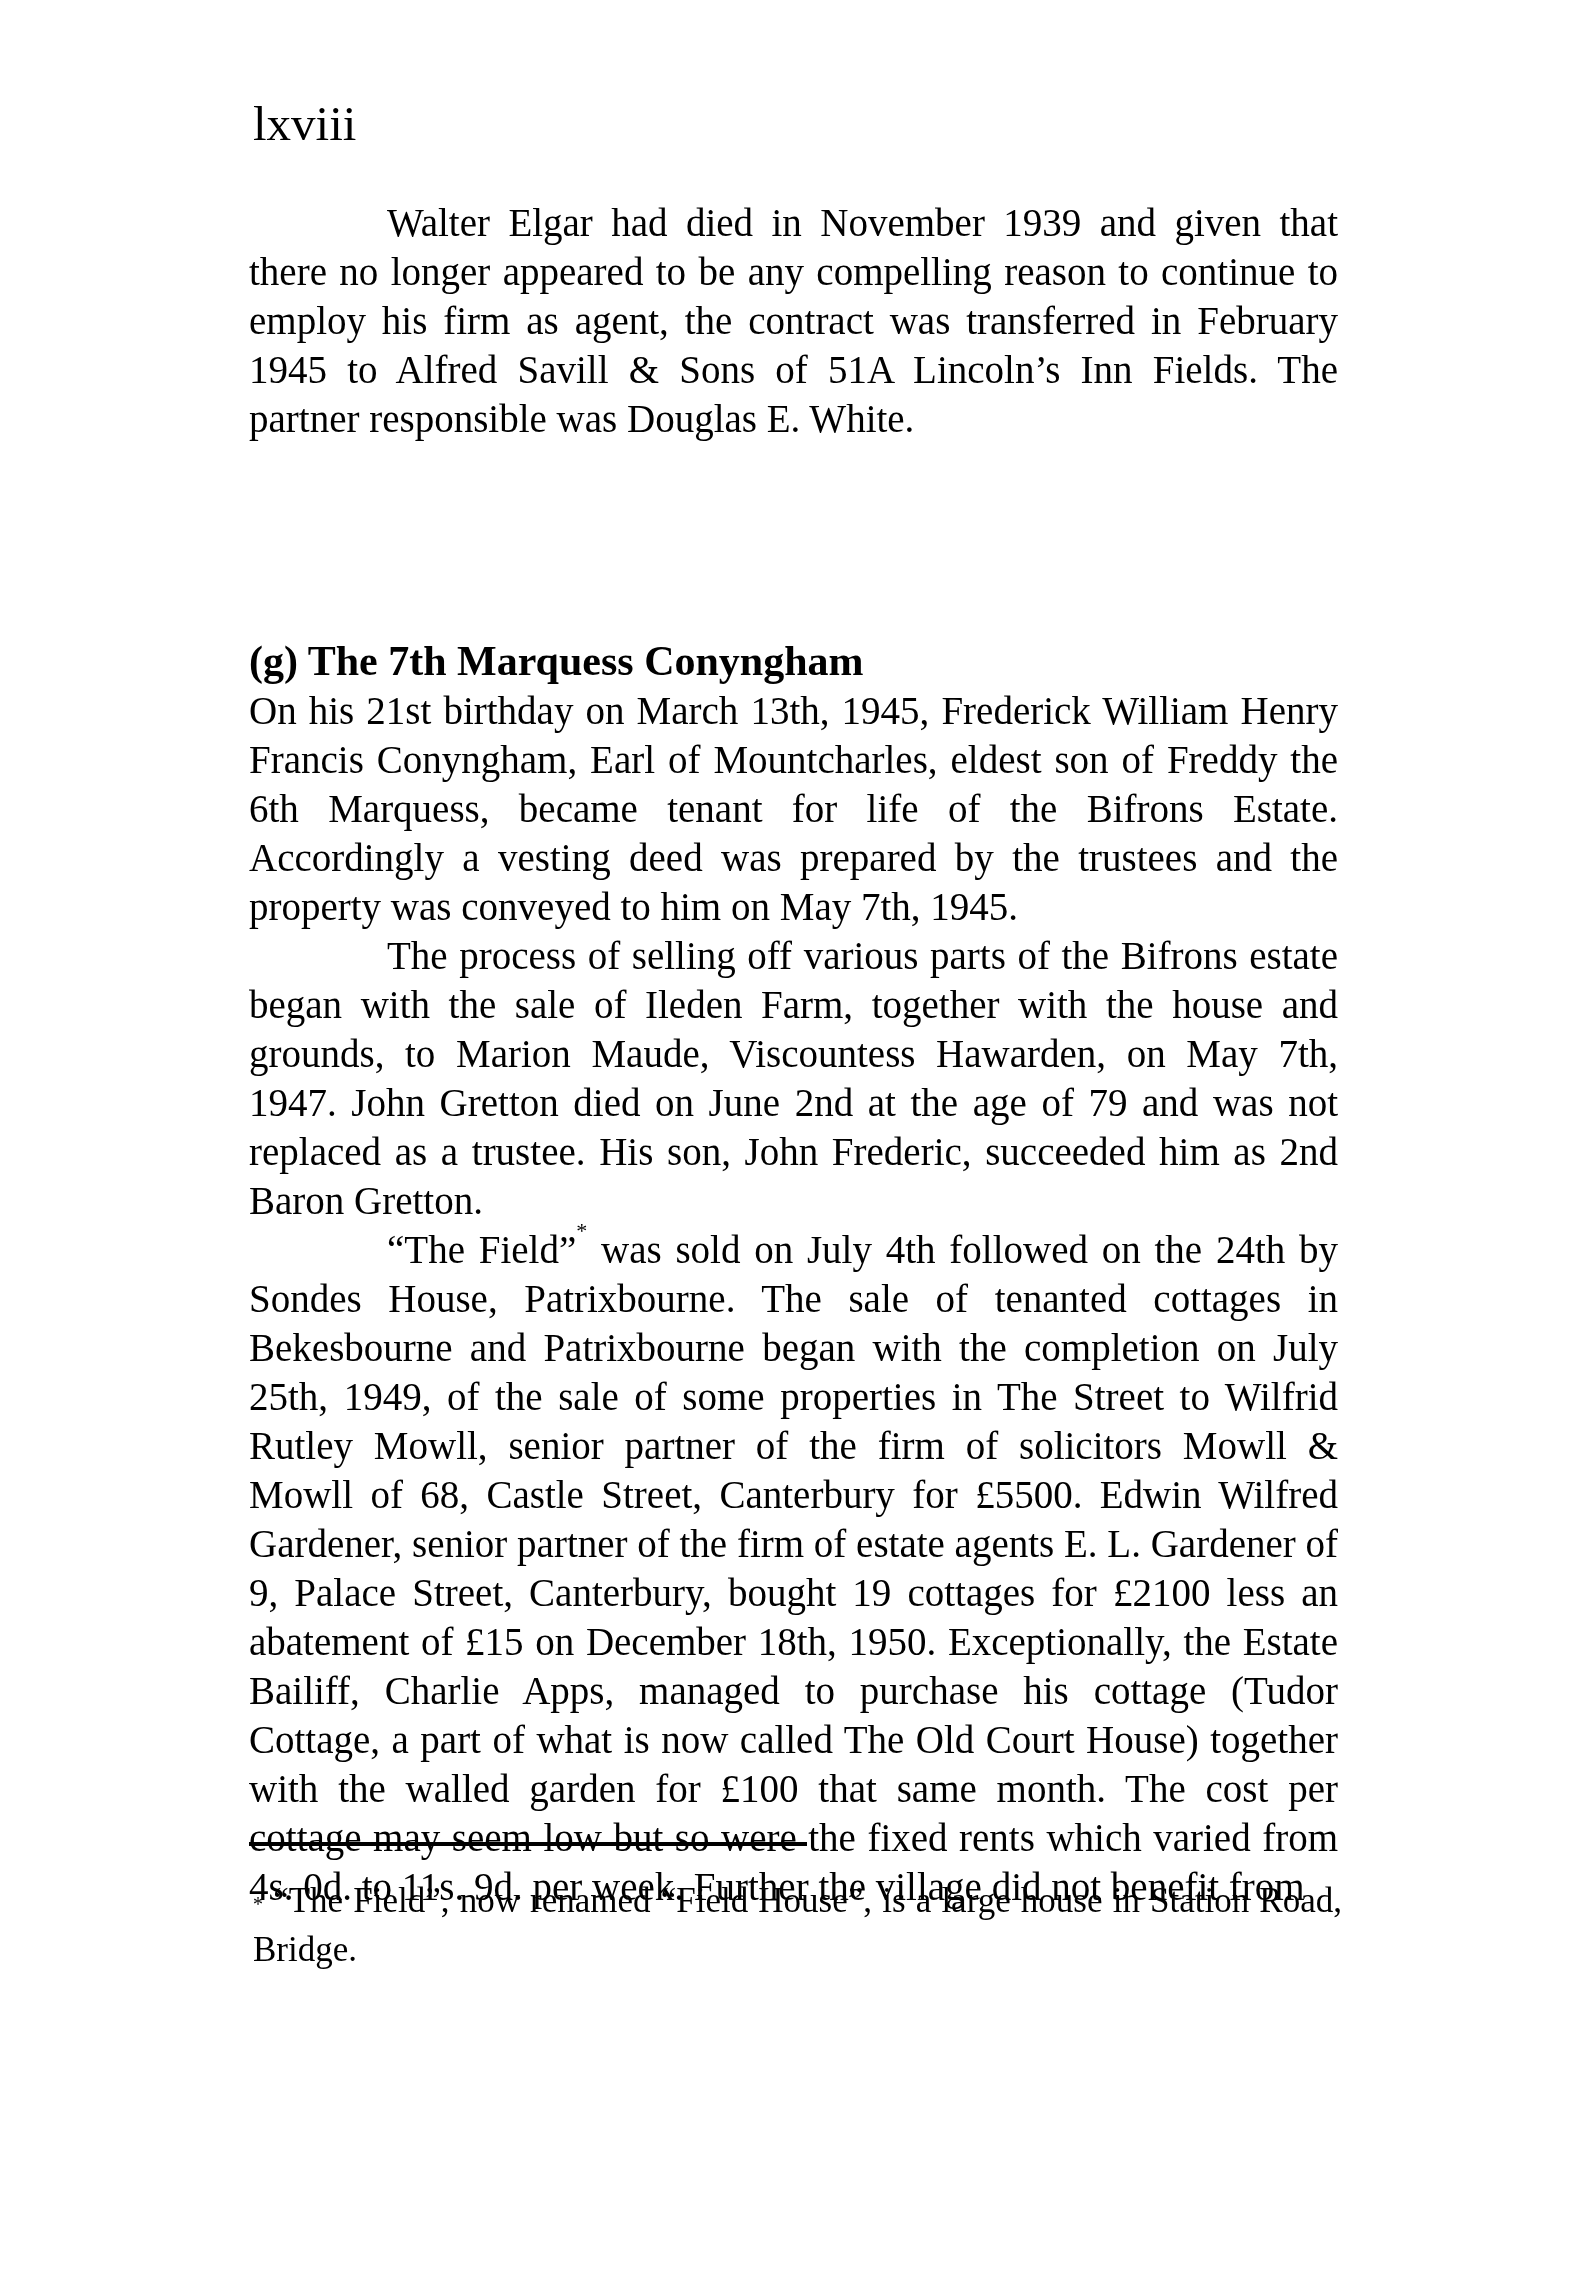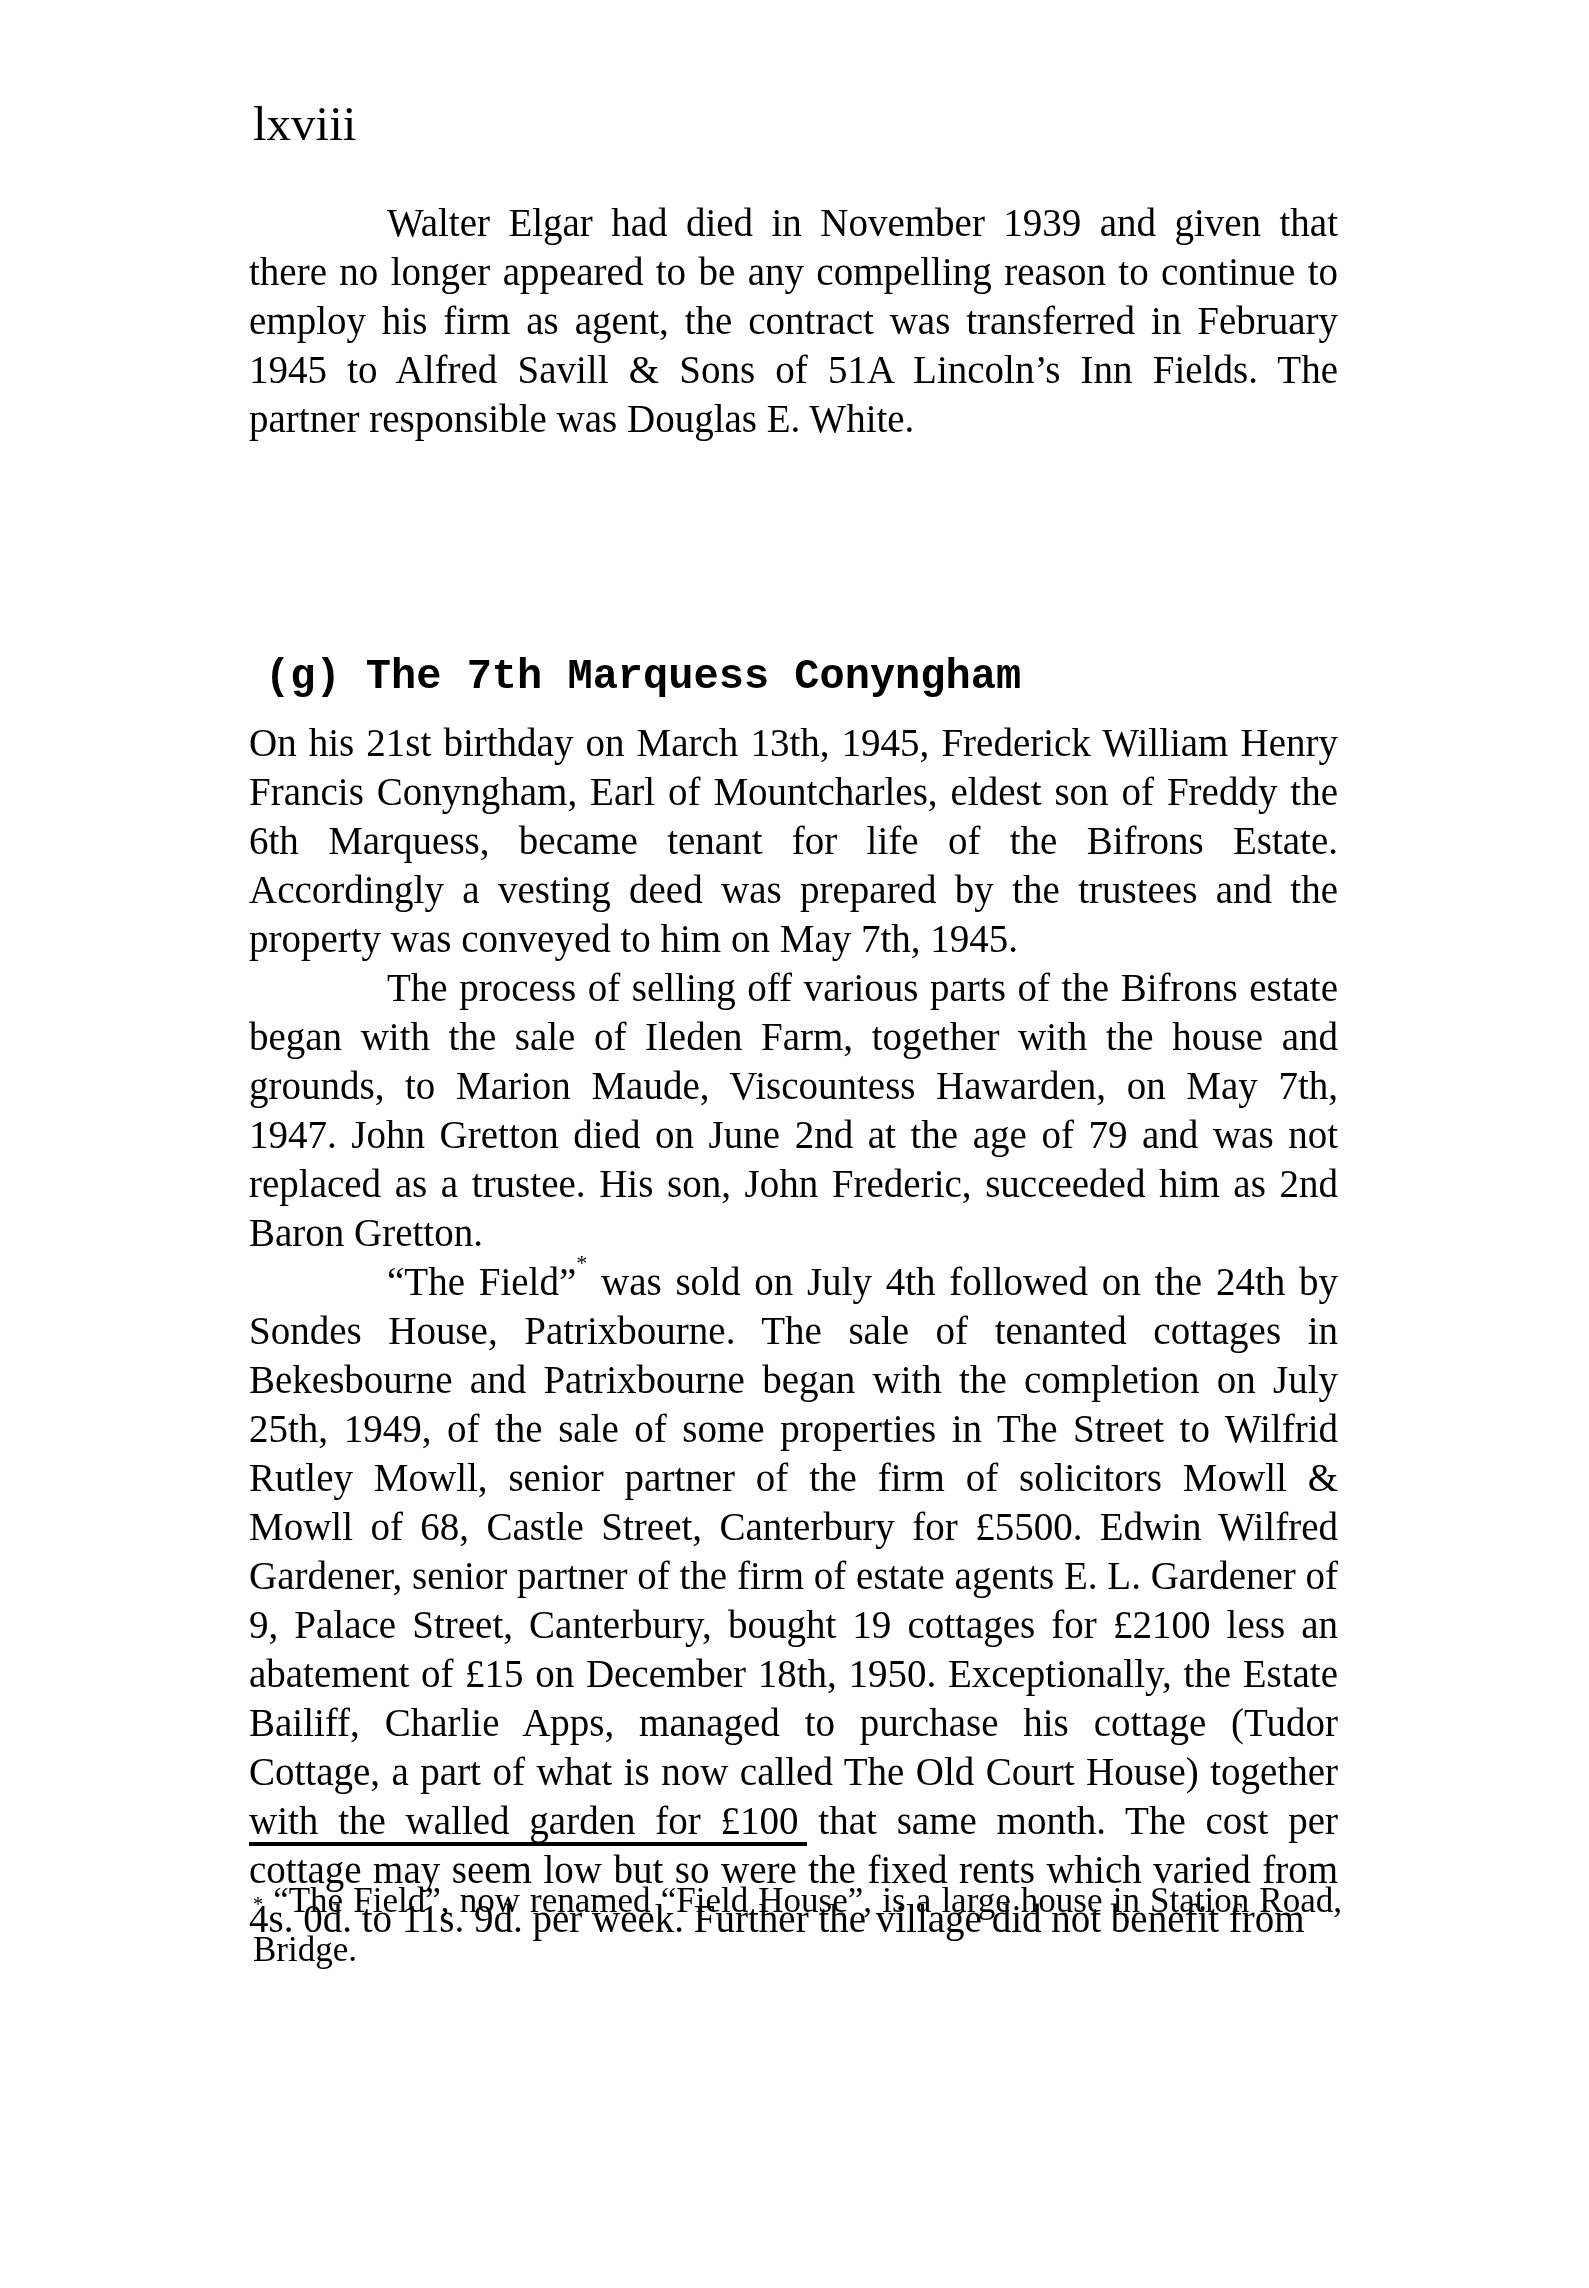--- a/index.html
+++ b/index.html
@@ -13,21 +13,21 @@
       position: absolute; top: 100px; left: 4px;
       font-size: 49px; line-height: 48px;
     }
     .body-block { position: absolute; left: 0; width: 1089px; }
     .para {
       margin: 0; font-size: 39px; line-height: 49px;
       text-align: justify; text-align-last: left;
     }
     .para.indent { text-indent: 138px; }
     .section-heading {
-      margin: 16px; font-size: 42px; line-height: 49px; font-weight: bold; font-family: Liberation Mono, monospace;
+      margin: 0; font-size: 42px; line-height: 49px; font-weight: bold;
     }
     .block1 { top: 198px; }
     .block2 { top: 637px; }
     .sup { font-size: 22px; vertical-align: top; line-height: 0; position: relative; top: 5.5px; }
     .footnote-rule {
       position: absolute; left: 0; top: 1842px; width: 558px; height: 3.7px; background: #000;
     }
     .footnote {
       position: absolute; left: 0; top: 1872px; width: 1089px;
       font-size: 35px; line-height: 49px; text-align: justify; text-align-last: left; margin: 4px;

